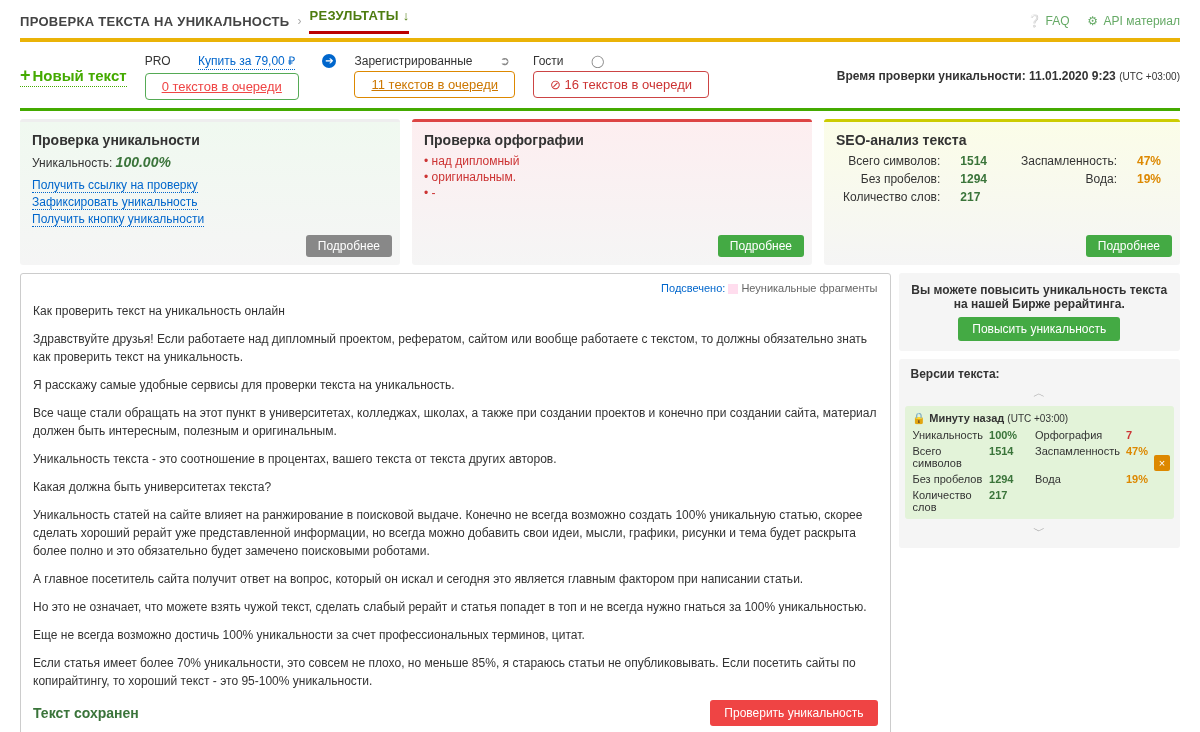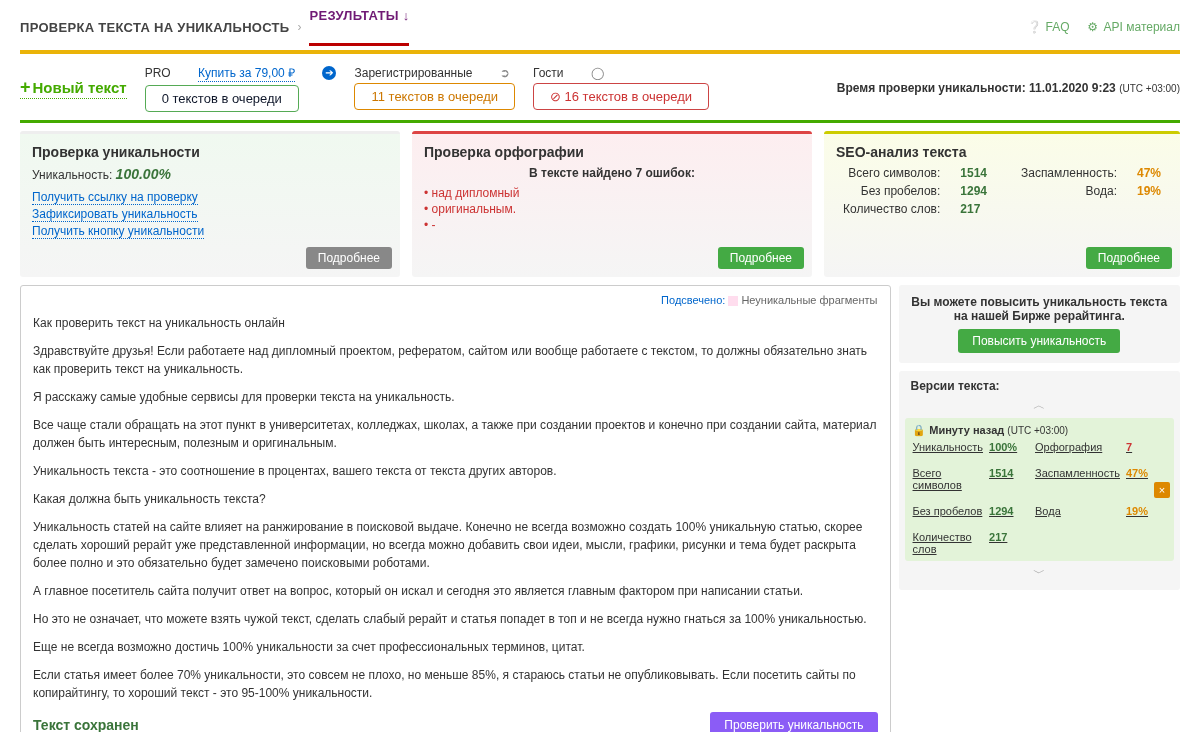--- a/index.html
+++ b/index.html
@@ -1,32 +1,32 @@
 <!DOCTYPE html>
 <html><head>
 <meta charset="utf-8">
 <style>
 * { box-sizing: border-box; margin: 0; padding: 0; }
 body { font-family: Arial, sans-serif; font-size: 12px; color: #333; background: #fff; padding: 8px 20px; }
 a { color: #0066cc; text-decoration: none; }
 .top-nav { display: flex; align-items: center; border-bottom: 4px solid #eab308; padding-bottom: 4px; margin-bottom: 10px; }
 .bc-item { font-size: 13px; font-weight: bold; color: #444; letter-spacing: 0.3px; }
 .bc-sep { margin: 0 8px; color: #aaa; }
-.bc-active { color: #701a75; border-bottom: 3px solid #b00; padding-bottom: 20px; }
+.bc-active { color: #4d7c0f; border-bottom: 3px solid #b00; padding-bottom: 8px; }
 .top-right { margin-left: auto; display: flex; gap: 16px; font-size: 12px; }
 .top-right a { color: #6a6; display: flex; align-items: center; gap: 4px; }
 .icon { display: inline-block; width: 14px; height: 14px; text-align: center; line-height: 14px; }
 .row-queues { display: flex; align-items: center; gap: 18px; margin-bottom: 8px; }
 .new-text { color: #4a0; font-weight: bold; font-size: 15px; display: flex; align-items: center; gap: 2px; border-bottom: 1px dotted #4a0; }
 .plus { color: #4a0; font-size: 18px; font-weight: bold; }
 .queue-col { display: flex; flex-direction: column; align-items: flex-start; gap: 3px; }
 .queue-label { font-size: 12px; color: #333; display: flex; align-items: center; gap: 12px; }
 .queue-box { border: 1px solid; border-radius: 4px; padding: 5px 16px; font-size: 13px; }
-.q-green { border-color: #5a5; color: #0f172a; }
-.q-orange { border-color: #d80; color: #c70; }
+.q-green { border-color: #5a5; color: #ef4444; text-decoration: underline; }
+.q-orange { border-color: #d80; color: #c70; text-decoration: underline; }
 .q-red { border-color: #c44; color: #c33; }
 .buy { color: #06c; border-bottom: 1px dotted #06c; }
 .arrow-circ { display: inline-block; width: 14px; height: 14px; background: #06c; color: #fff; border-radius: 50%; font-size: 10px; text-align: center; line-height: 14px; }
 .right-time { margin-left: auto; font-size: 12px; font-weight: bold; }
 .utc { font-weight: normal; font-size: 10px; }
 
 .bar-green { height: 3px; background: #4a0; margin-bottom: 8px; }
 
 .panels { display: flex; gap: 12px; margin-bottom: 8px; }
 .panel { background: #f5f5f5; border-radius: 3px; padding: 10px 12px 36px 12px; position: relative; min-height: 120px; }
@@ -49,33 +49,33 @@
 
 .main-row { display: flex; gap: 8px; }
 .main-left { flex: 1; border: 1px solid #ccc; border-radius: 3px; padding: 8px 12px; }
 .legend { text-align: right; font-size: 11px; color: #666; margin-bottom: 8px; }
 .legend .sw { display: inline-block; width: 10px; height: 10px; background: #fde; vertical-align: middle; margin: 0 3px; }
 .legend .t1 { color: #06c; margin-left: 9px; }
 .textbody { font-size: 12px; color: #333; line-height: 1.5; }
 .textbody p { margin-bottom: 10px; }
 .saved-row { display: flex; align-items: center; margin-top: 10px; }
 .saved { color: #3a743a; font-weight: bold; font-size: 14px; }
-.btn-check { margin-left: auto; background: #8b5cf6; color: #fff; border: none; border-radius: 3px; padding: 6px 14px; font-size: 12px; cursor: pointer; }
+.btn-check { margin-left: auto; background: #ef4444; color: #fff; border: none; border-radius: 3px; padding: 6px 14px; font-size: 12px; cursor: pointer; }
 
 .main-right { flex: 0 0 280px; display: flex; flex-direction: column; gap: 8px; }
 .boost { background: #f5f5f5; border-radius: 3px; padding: 10px; text-align: center; font-size: 12px; }
 .boost b { display: block; margin-bottom: 6px; }
 .btn-boost { background: #4a4; color: #fff; border: none; border-radius: 3px; padding: 5px 14px; font-size: 12px; cursor: pointer; }
 .versions { background: #f5f5f5; border-radius: 3px; padding: 6px; }
 .versions-title { font-weight: bold; font-size: 12px; padding: 2px 6px; }
 .chev { text-align: center; color: #aaa; font-size: 12px; padding: 2px; cursor: pointer; }
 .vbox { background: #e3f3d9; border-radius: 3px; padding: 6px 8px; position: relative; margin: 2px 0; }
 .vbox .lock { color: #6a6; }
 .vbox-title { font-weight: bold; font-size: 11px; }
-.vgrid { display: grid; grid-template-columns: auto 40px auto 40px; gap: 14px 6px; font-size: 11px; margin-top: 4px; text-decoration: underline; }
+.vgrid { display: grid; grid-template-columns: auto 40px auto 40px; gap: 4px 6px; font-size: 11px; margin-top: 4px; }
 .vgrid .l { color: #333; }
 .vgrid .v { font-weight: bold; }
 .vbox .close { position: absolute; right: 4px; top: 50%; transform: translateY(-50%); background: #d80; color: #fff; width: 16px; height: 16px; font-size: 11px; text-align: center; line-height: 16px; border-radius: 2px; cursor: pointer; }
 .muted { color: #888; }
 </style>
 </head>
 <body>
 
 <div class="top-nav">
   <span class="bc-item">ПРОВЕРКА ТЕКСТА НА УНИКАЛЬНОСТЬ</span>
@@ -131,21 +131,20 @@
     <div class="plinks">
       <a href="#">Получить ссылку на проверку</a>
       <a href="#">Зафиксировать уникальность</a>
       <a href="#">Получить кнопку уникальности</a>
     </div>
     <button class="btn-more">Подробнее</button>
   </div>
 
   <div class="panel panel-o">
     <h3>Проверка орфографии</h3>
-    <div style="text-align:center;font-weight:bold;margin:4px 0 6px 0;">В тексте найдено 7 ошибок:</div>
     <div class="err-line">над дипломный</div>
     <div class="err-line">оригинальным.</div>
     <div class="err-line">-</div>
     <button class="btn-more green">Подробнее</button>
   </div>
 
   <div class="panel panel-s">
     <h3>SEO-анализ текста</h3>
     <div class="seo-grid">
       <span class="seo-l">Всего символов:</span>
@@ -170,21 +169,21 @@
   <div class="main-left">
     <div class="legend">
       <span class="t1">Подсвечено:</span><span class="sw"></span><span>Неуникальные фрагменты</span>
     </div>
     <div class="textbody">
       <p>Как проверить текст на уникальность онлайн</p>
       <p>Здравствуйте друзья! Если работаете над дипломный проектом, рефератом, сайтом или вообще работаете с текстом, то должны обязательно знать как проверить текст на уникальность.</p>
       <p>Я расскажу самые удобные сервисы для проверки текста на уникальность.</p>
       <p>Все чаще стали обращать на этот пункт в университетах, колледжах, школах, а также при создании проектов и конечно при создании сайта, материал должен быть интересным, полезным и оригинальным.</p>
       <p>Уникальность текста - это соотношение в процентах, вашего текста от текста других авторов.</p>
-      <p>Какая должна быть уникальность текста?</p>
+      <p>Какая должна быть университетах текста?</p>
       <p>Уникальность статей на сайте влияет на ранжирование в поисковой выдаче. Конечно не всегда возможно создать 100% уникальную статью, скорее сделать хороший рерайт уже представленной информации, но всегда можно добавить свои идеи, мысли, графики, рисунки и тема будет раскрыта более полно и это обязательно будет замечено поисковыми роботами.</p>
       <p>А главное посетитель сайта получит ответ на вопрос, который он искал и сегодня это является главным фактором при написании статьи.</p>
       <p>Но это не означает, что можете взять чужой текст, сделать слабый рерайт и статья попадет в топ  и не всегда нужно гнаться за 100% уникальностью.</p>
       <p>Еще не всегда возможно достичь 100% уникальности за счет профессиональных терминов, цитат.</p>
       <p>Если статья имеет более 70% уникальности, это совсем не плохо, но меньше 85%, я стараюсь статьи не опубликовывать. Если посетить сайты по копирайтингу, то хороший текст -  это 95-100% уникальности.</p>
     </div>
     <div class="saved-row">
       <span class="saved">Текст сохранен</span>
       <button class="btn-check">Проверить уникальность</button>
     </div>

